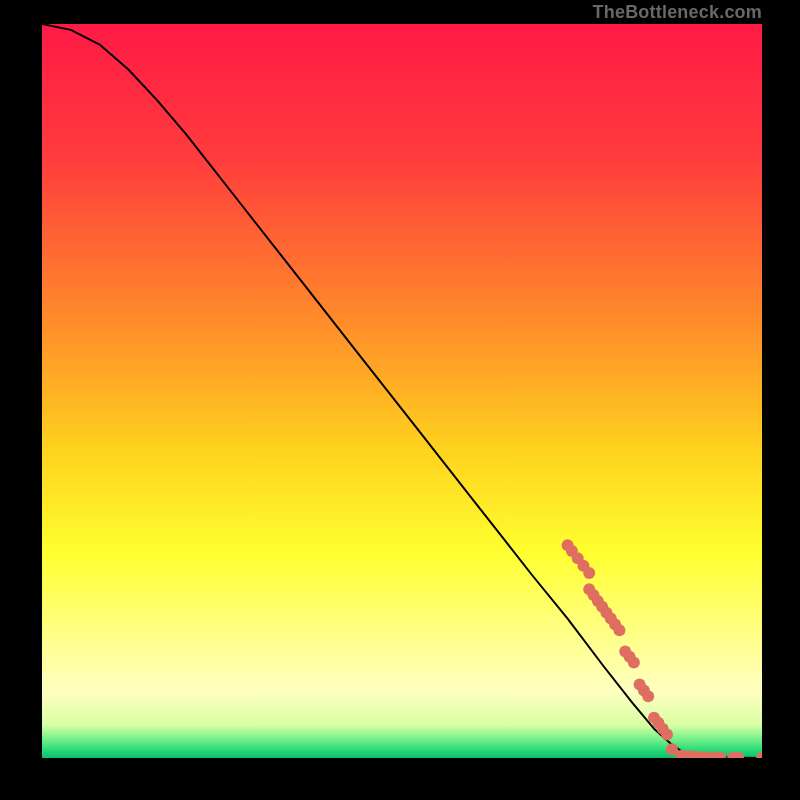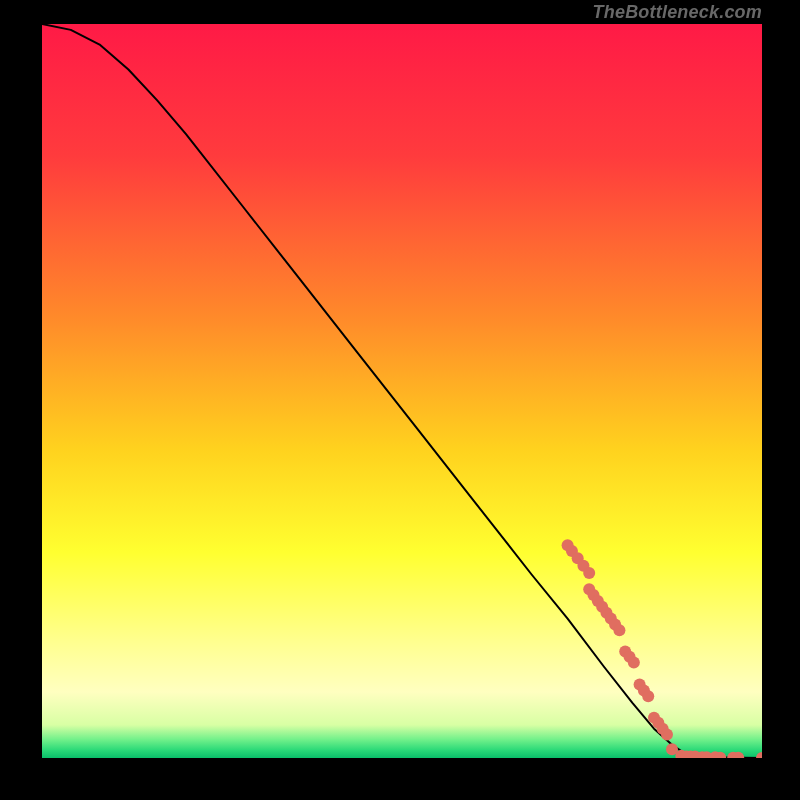--- a/index.html
+++ b/index.html
@@ -25,21 +25,20 @@
     height: 734px;
   }
   .attribution {
     position: absolute;
     right: 38px;
     top: 2px;
     color: #686868;
     font-size: 18px;
     font-weight: 600;
     letter-spacing: 0.2px;
-    font-style: italic;
   }
   svg {
     display: block;
   }
 </style>
 </head>
 <body>
 
 <div class="frame">
   <div class="attribution">TheBottleneck.com</div>

